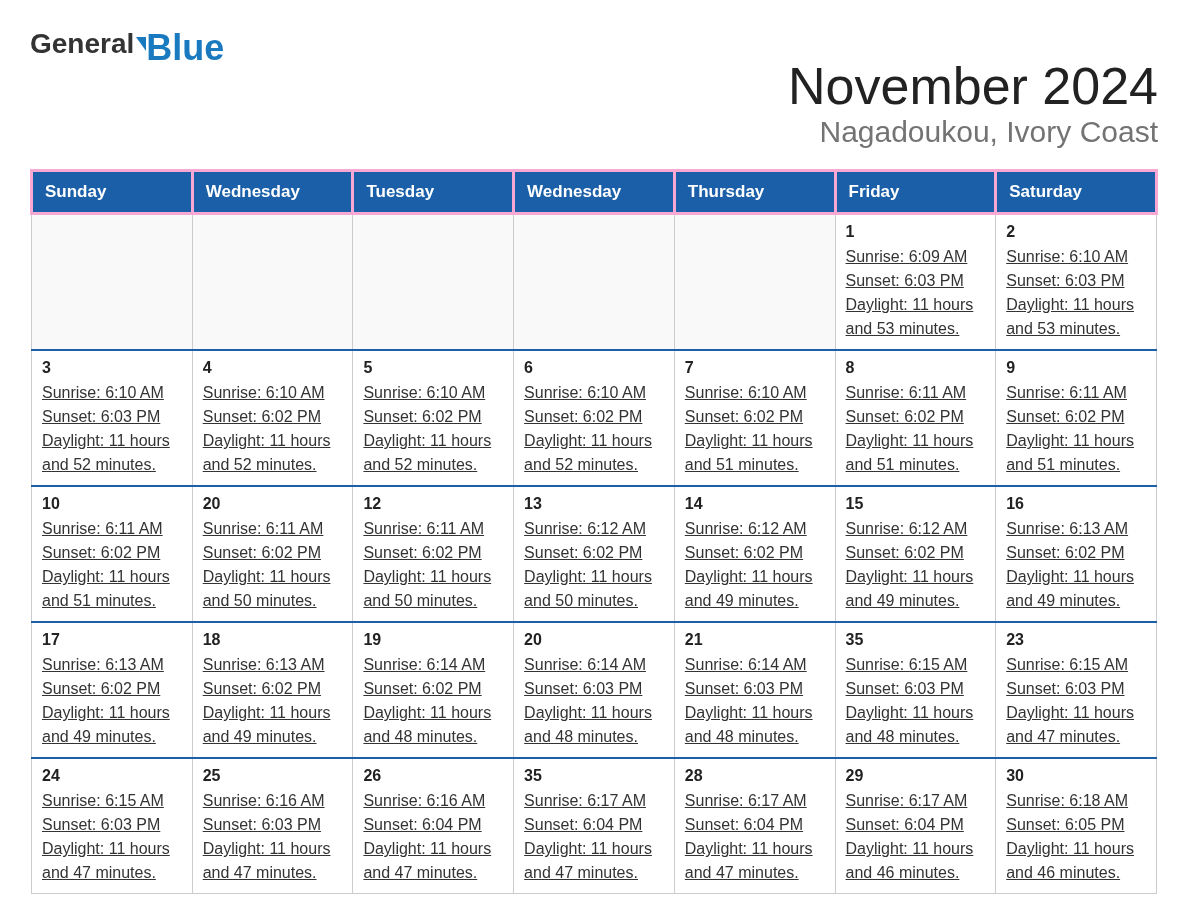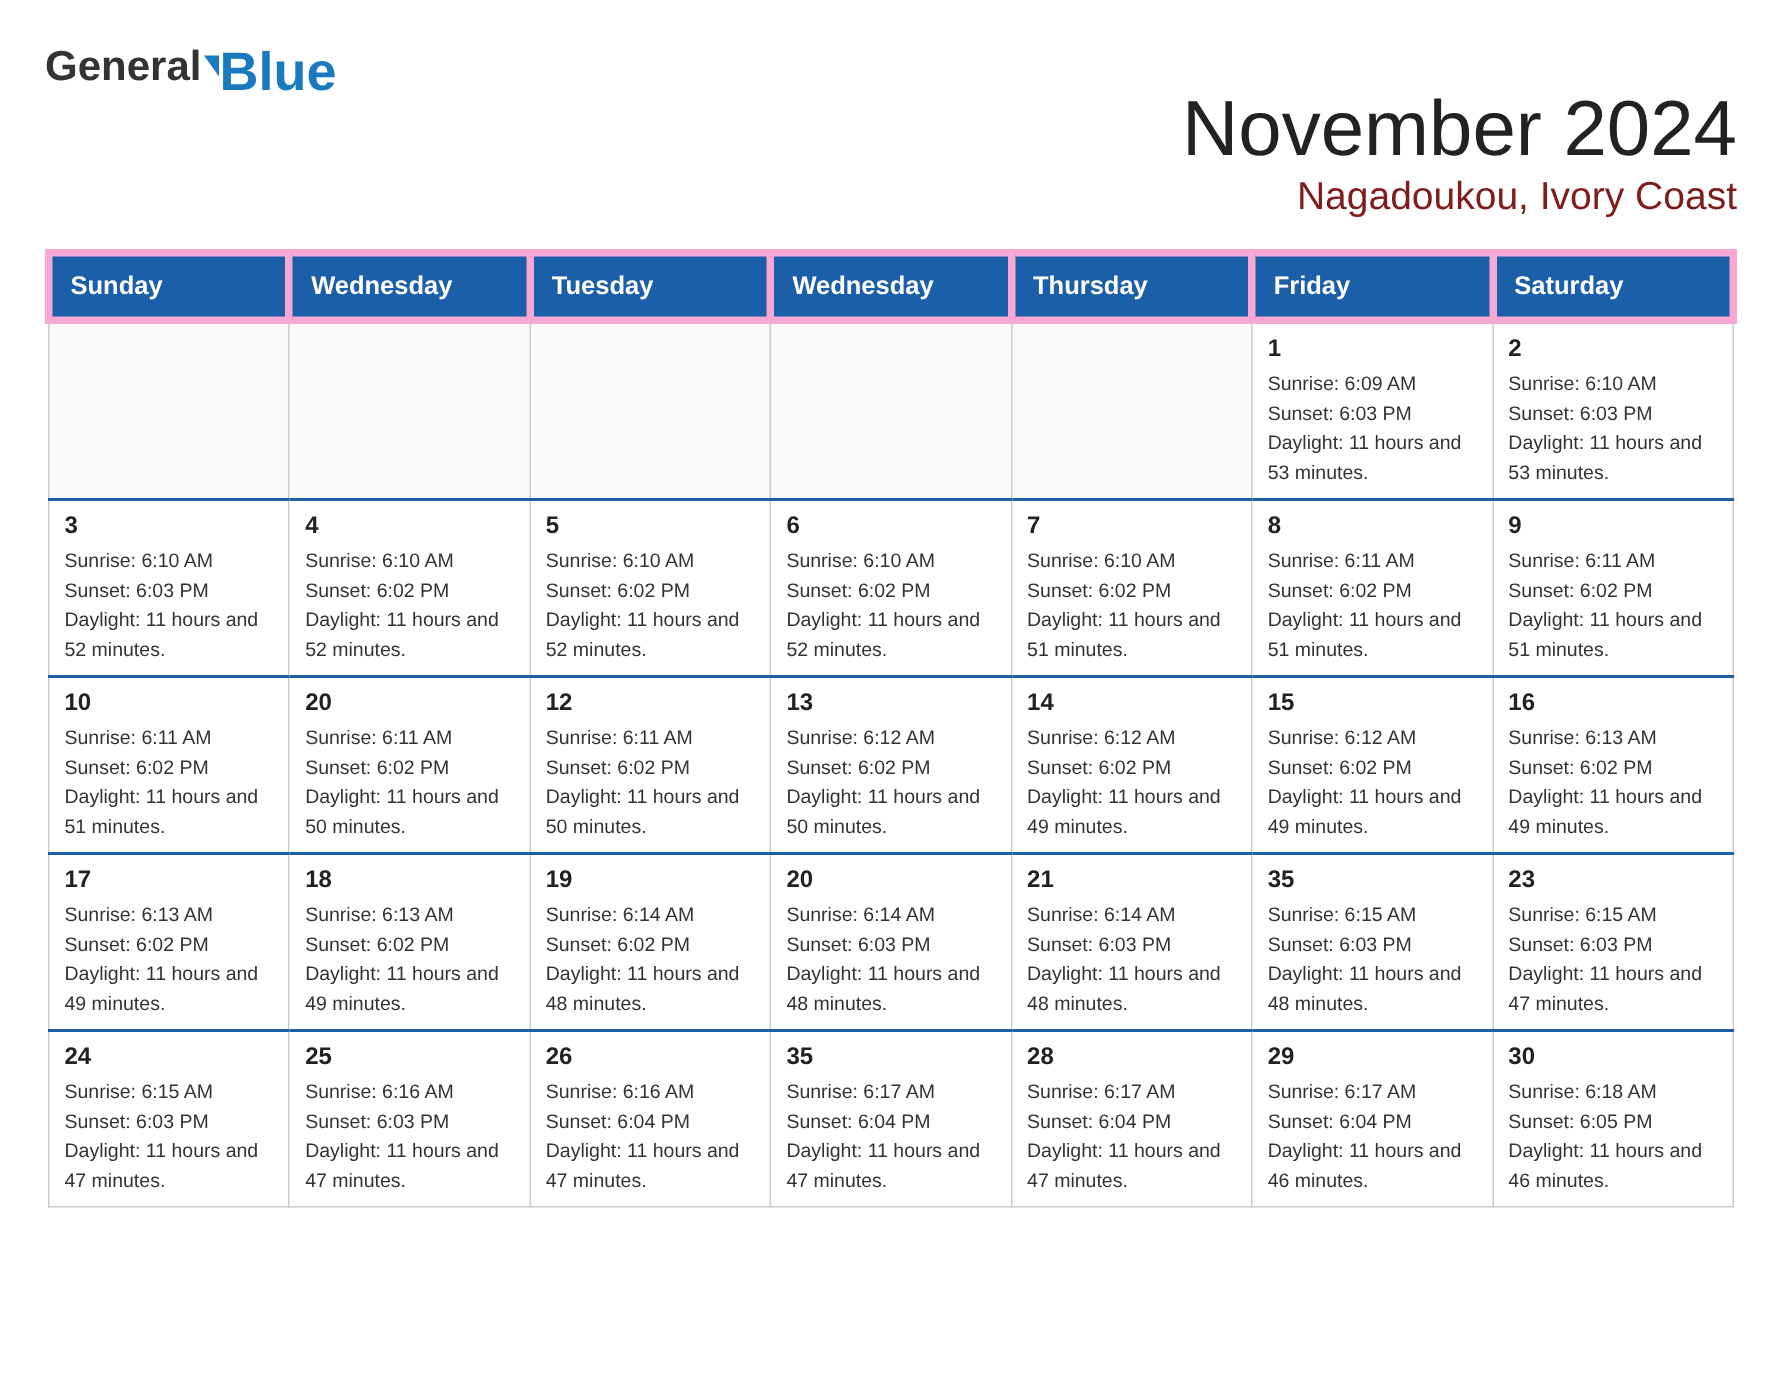--- a/index.html
+++ b/index.html
@@ -50,59 +50,60 @@
       text-align: right;
     }
     .month-year {
       font-size: 52px;
       font-weight: normal;
       color: #222;
       line-height: 1.1;
       margin-top: 28px;
     }
     .location {
-      font-size: 26px;
-      color: #7f1d1d;
+      font-size: 30px;
+      color: #737373;
       font-weight: normal;
     }
     .calendar {
       width: 100%;
       border-collapse: collapse;
     }
     .calendar th {
       background-color: #1a5fa8;
       color: #fff;
       font-size: 17px;
       font-weight: bold;
       padding: 10px 12px;
       text-align: left;
-      border: 5px solid #f9a8d4;
+      border: 3px solid #f9a8d4;
     }
     .calendar td {
       vertical-align: top;
       padding: 8px 10px;
       border: 1px solid #ccc;
       border-top: 2px solid #1a5fa8;
       width: calc(100% / 7);
       min-height: 110px;
       font-size: 13.5px;
       color: #333;
       background: #fff;
     }
     .day-number {
       font-size: 16px;
       font-weight: bold;
       color: #222;
       display: block;
       margin-bottom: 4px;
     }
     .day-info {
-      font-size: 13px;
+      font-size: 16px;
       line-height: 1.5;
       color: #333;
+      text-decoration: underline;
     }
     .empty-cell {
       border-top: 2px solid #1a5fa8;
       background: #f9f9f9;
     }
   </style>
 </head>
 <body>
 
 <div class="header">

